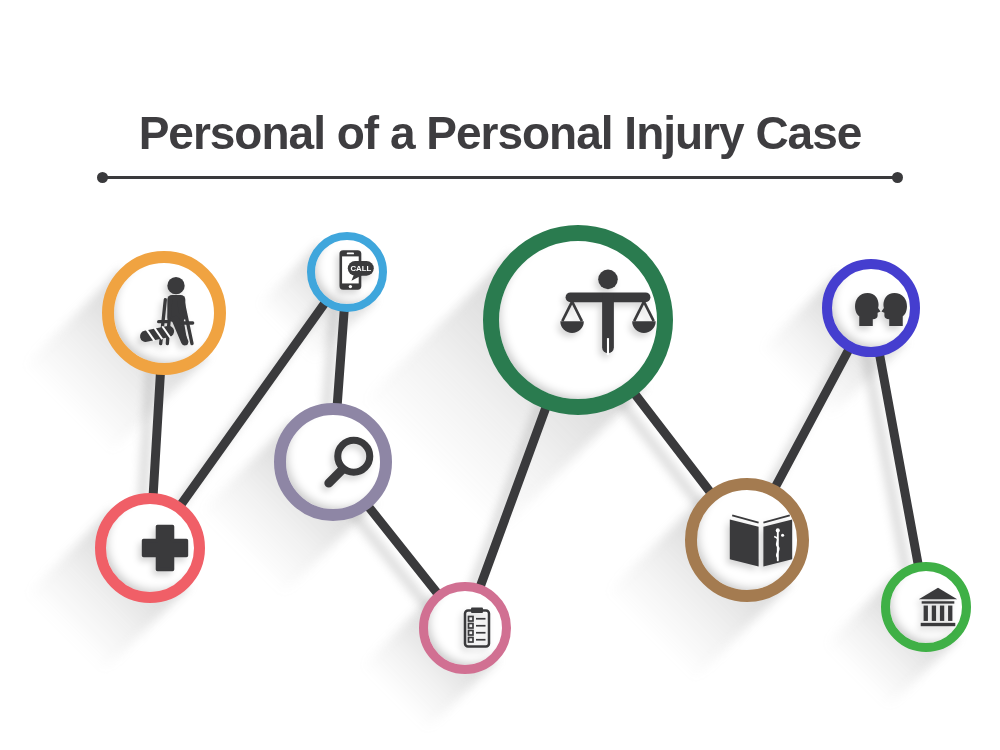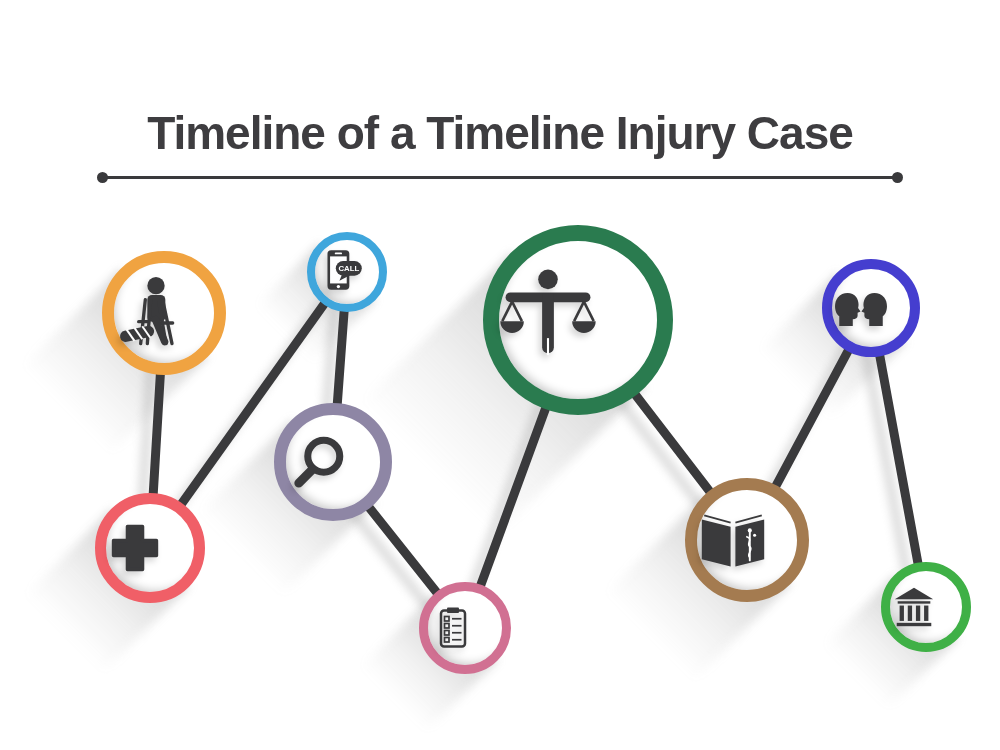--- a/index.html
+++ b/index.html
@@ -22,31 +22,31 @@
   .long-shadow{
     position:absolute;z-index:1;
     transform:rotate(45deg);transform-origin:50% 0;
     background:linear-gradient(to bottom, rgba(110,110,110,0.30), rgba(140,140,140,0.12) 55%, rgba(150,150,150,0) 92%);
     filter:blur(5px);
   }
   .connectors{position:absolute;left:0;top:0;z-index:2;}
   .node{
     position:absolute;z-index:3;box-sizing:border-box;
     background:#ffffff;border-style:solid;border-radius:50%;
-    display:flex;align-items:center;justify-content:flex-start;
+    display:flex;align-items:center;justify-content:flex-end;
     box-shadow:inset 6px -6px 10px -5px rgba(0,0,0,0.22);
   }
   .node svg.icon{filter:drop-shadow(-3px 4px 3px rgba(0,0,0,0.16));}
   .ink{fill:#3a3a3c;}
   .ink-stroke{stroke:#3a3a3c;fill:none;}
 </style>
 </head>
 <body>
 
-<h1 class="title">Timeline of a Timeline Injury Case</h1>
+<h1 class="title">Personal of a Personal Injury Case</h1>
 <div class="title-rule">
   <span class="rule-dot left"></span>
   <span class="rule-dot right"></span>
 </div>
 
 <div class="long-shadow" style="left:102px;top:313px;width:124px;height:150px;"></div>
 <div class="long-shadow" style="left:95px;top:548px;width:110px;height:132px;"></div>
 <div class="long-shadow" style="left:307px;top:272px;width:80px;height:96px;"></div>
 <div class="long-shadow" style="left:274px;top:462px;width:118px;height:142px;"></div>
 <div class="long-shadow" style="left:419px;top:628px;width:92px;height:110px;"></div>

